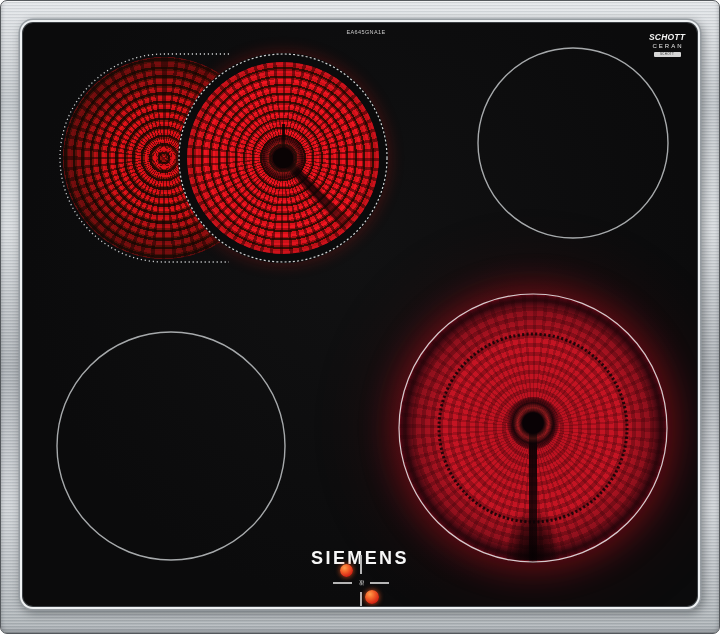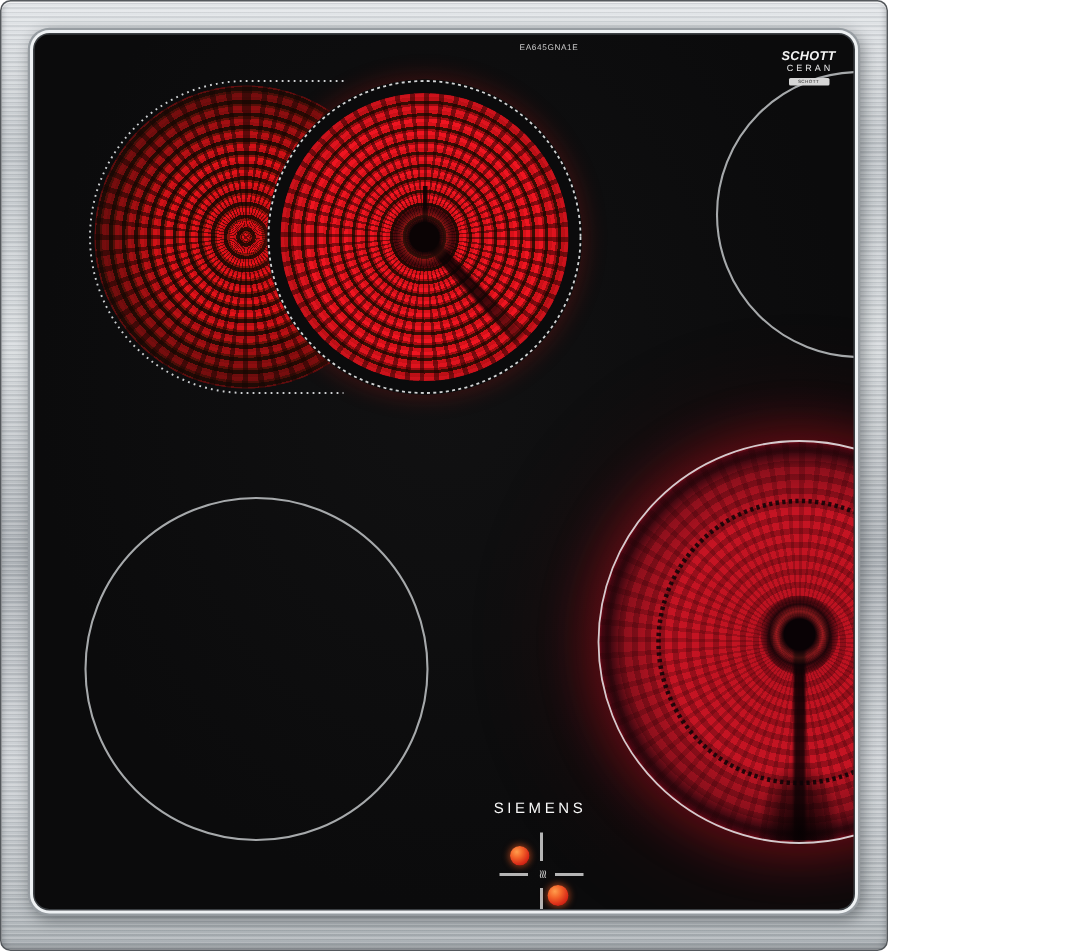--- a/index.html
+++ b/index.html
@@ -1,20 +1,20 @@
 <!DOCTYPE html>
 <html><head>
 <meta charset="utf-8">
 <style>
   html,body{margin:0;padding:0;background:#ffffff;}
   *{box-sizing:border-box;font-family:"Liberation Sans",sans-serif;}
 
   
   .hob{
-    position:relative;width:592px;height:634px;overflow:hidden;
+    position:relative;width:720px;height:634px;overflow:hidden;
     border:1px solid #54585c;border-radius:7px;
     background:
       repeating-linear-gradient(180deg,
         rgba(255,255,255,0.20) 0px, rgba(255,255,255,0.20) 1px,
         rgba(80,86,92,0.10) 1px, rgba(80,86,92,0.10) 2px,
         rgba(255,255,255,0.04) 2px, rgba(255,255,255,0.04) 3px),
       linear-gradient(180deg,#e3e6e9 0%,#bfc4c8 16%,#d6dadd 36%,#a9aeb3 58%,#cdd1d5 80%,#aab0b4 100%);
     box-shadow:inset 0 1px 0 rgba(255,255,255,0.6), inset 0 -2px 4px rgba(40,44,48,0.35);
   }
 
@@ -123,22 +123,22 @@
     font-size:5.5px;letter-spacing:0.4px;color:#c9c9c9;white-space:nowrap;
   }
   .schott-block{position:absolute;right:12px;top:10px;width:36px;text-align:center;}
   .schott-line1{font-size:8.5px;font-weight:bold;font-style:italic;color:#f2f2f2;letter-spacing:0.2px;line-height:1;}
   .schott-line2{font-size:6px;color:#e8e8e8;letter-spacing:2px;line-height:1;margin-top:1.5px;padding-left:2px;}
   .schott-sub{
     margin:2.5px auto 0;width:27px;height:5px;background:#d6d6d6;border-radius:1px;
     font-size:3px;line-height:5px;color:#2a2a2a;overflow:hidden;letter-spacing:0.3px;
   }
   .siemens-logo{
-    position:absolute;left:337px;top:511px;transform:translateX(-50%);
-    font-size:10px;font-weight:normal;letter-spacing:2.4px;color:#f7f7f7;white-space:nowrap;
+    position:absolute;left:337px;top:525px;transform:translateX(-50%);
+    font-size:18px;font-weight:bold;letter-spacing:2.4px;color:#f7f7f7;white-space:nowrap;
   }
 
   
   .indicator{position:absolute;left:310px;top:532px;width:56px;height:56px;}
   .cross-seg{position:absolute;background:#b5b5b5;}
   .cv-top{left:27.25px;top:0;width:1.5px;height:19px;}
   .cv-bottom{left:27.25px;top:37px;width:1.5px;height:19px;}
   .ch-left{left:0;top:27.25px;width:19px;height:1.5px;}
   .ch-right{left:37px;top:27.25px;width:19px;height:1.5px;}
   .hot-symbol{

